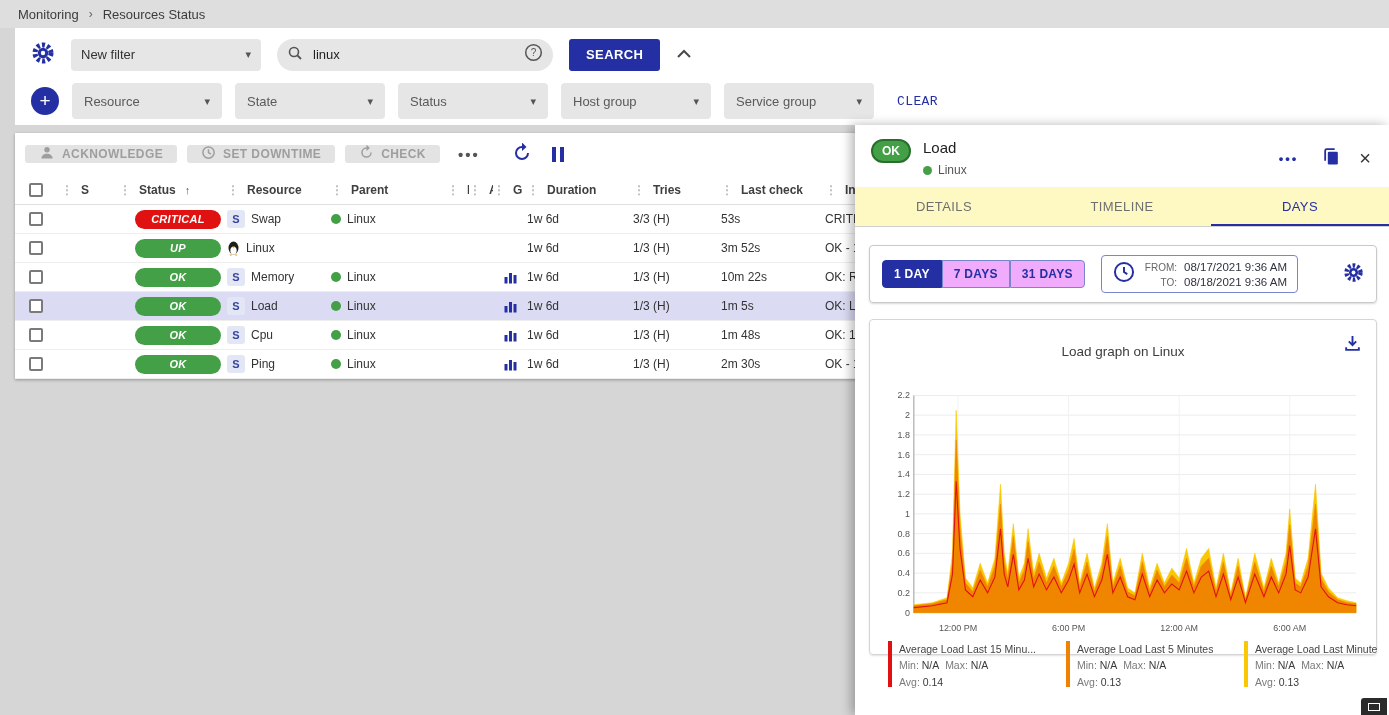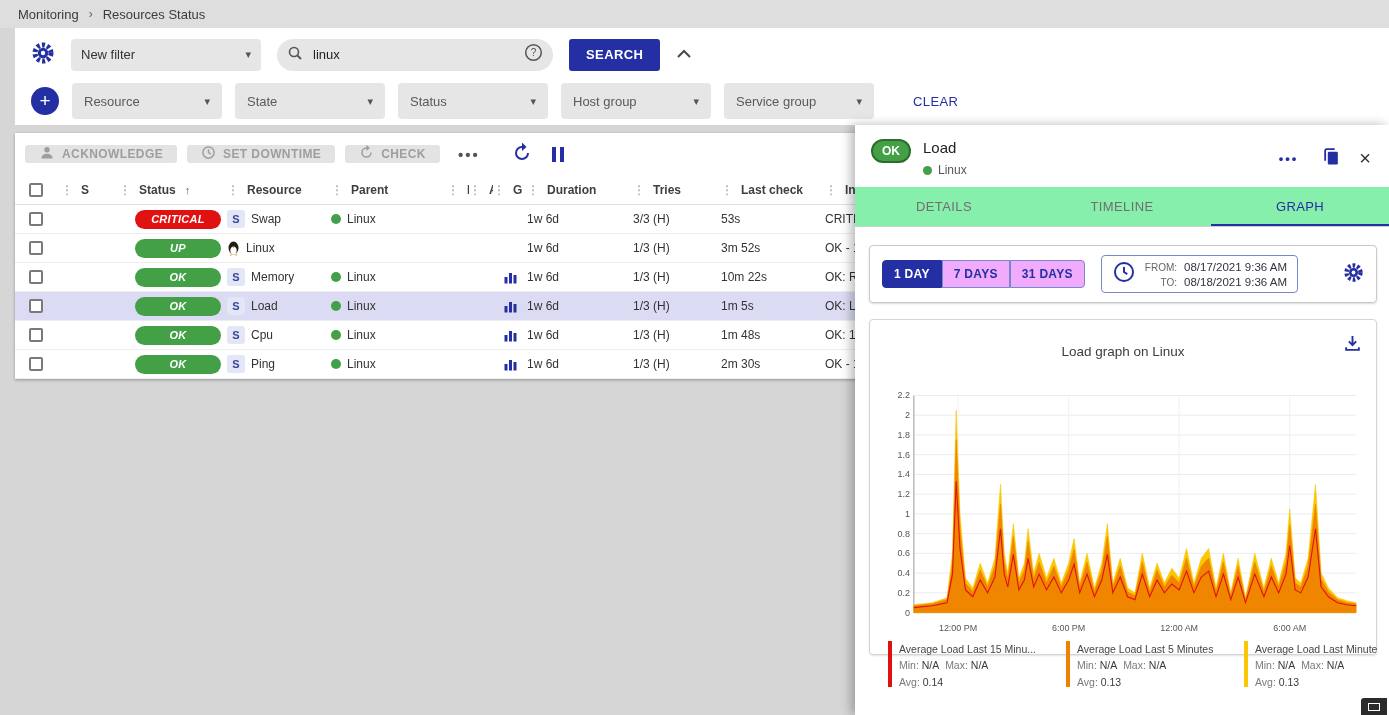--- a/index.html
+++ b/index.html
@@ -24,22 +24,22 @@
   .search-box input{flex:1;background:transparent;border:none;outline:none;font-size:13px;color:#222;
     font-family:"Liberation Sans",sans-serif;}
   .search-btn{height:32px;padding:0 17px;background:#232fa2;color:#fff;border:none;border-radius:3px;
     font-size:13px;font-weight:bold;letter-spacing:.4px;font-family:"Liberation Sans",sans-serif;}
   .f-row2{display:flex;align-items:center;gap:13px;padding:11px 0 0 16px;}
   .add-filter-btn{width:28px;height:28px;border-radius:50%;background:#232fa2;color:#fff;border:none;
     font-size:19px;line-height:26px;text-align:center;padding:0;}
   .criteria-wrap{display:flex;gap:13px;}
   .select-box{width:150px;height:36px;background:#e6e6e6;border-radius:4px;display:flex;
     align-items:center;justify-content:space-between;padding:0 12px;font-size:13px;color:#5a5a5a;}
-  .clear-link{margin-left:20px;color:#232fa2;font-size:13px;letter-spacing:.4px;background:none;border:none;
-    font-family:Liberation Sans, sans-serif;}
+  .clear-link{margin-left:4px;color:#232fa2;font-size:13px;letter-spacing:.4px;background:none;border:none;
+    font-family:Liberation Mono, monospace;}
   
   .content-bg{position:absolute;top:125px;left:0;right:0;bottom:0;background:#d6d6d6;}
   .table-card{position:absolute;top:133px;left:15px;right:15px;background:#fff;
     box-shadow:0 1px 3px rgba(0,0,0,.3);z-index:3;}
   .t-toolbar{display:flex;align-items:center;gap:10px;padding:6px 10px;height:42px;}
   .t-btn{display:flex;align-items:center;gap:7px;background:#e3e3e3;color:#9e9e9e;font-size:12px;
     font-weight:bold;height:18px;padding:0 14px;border-radius:3px;border:none;letter-spacing:.4px;
     font-family:"Liberation Sans",sans-serif;}
   .more-btn{background:none;border:none;color:#555;font-size:15px;letter-spacing:2px;padding:0 8px;font-weight:bold;}
   .pause-bars{display:flex;gap:4px;}
@@ -71,21 +71,21 @@
   .status-pill{min-width:40px;height:24px;padding:0 8px;border-radius:13px;background:#43a047;
     border:2px solid #2a6e2d;color:#fff;font-size:12px;font-weight:bold;display:flex;
     align-items:center;justify-content:center;}
   .panel-title-block{margin-left:12px;flex:1;}
   .panel-title{font-size:15px;color:#222;}
   .panel-sub{display:flex;align-items:center;gap:6px;margin-top:7px;font-size:12px;color:#555;}
   .panel-sub .pdot{width:9px;height:9px;}
   .panel-actions{display:flex;align-items:center;gap:18px;padding-top:8px;padding-right:4px;}
   .dots{color:#232fa2;font-size:13px;letter-spacing:2px;font-weight:bold;background:none;border:none;}
   .close-x{background:none;border:none;color:#333;font-size:20px;line-height:16px;padding:0;}
-  .tabbar{display:flex;background:#86efac;border-bottom:1px solid #d0d0d0;}
+  .tabbar{display:flex;background:#fef9c3;border-bottom:1px solid #d0d0d0;}
   .tab{flex:1;text-align:center;padding:12px 0 10px;font-size:13px;color:#6f6f6f;letter-spacing:.4px;
     border-bottom:2px solid transparent;cursor:pointer;}
   .tab.active{color:#232fa2;border-bottom-color:#232fa2;}
   .panel-body{flex:1;padding:18px 12px 8px 14px;background:#fff;overflow:hidden;}
   .time-card{border:1px solid #c9c9c9;border-radius:4px;box-shadow:0 1px 2px rgba(0,0,0,.15);
     padding:9px 12px;display:flex;align-items:center;gap:16px;}
   .day-group{display:flex;}
   .day-btn{padding:6px 11px;font-size:12px;font-weight:bold;border:1px solid #7986cb;color:#232fa2;
     background:#f0abfc;letter-spacing:.3px;font-family:"Liberation Sans",sans-serif;}
   .day-btn.first{border-radius:4px 0 0 4px;}
@@ -479,21 +479,21 @@
               <rect x="5.5" y="4.5" width="9.5" height="12" rx="1.2" fill="#232fa2"></rect>
             </svg>
         </span>
       </button>
       <button class="close-x"><span>×</span></button>
     </div>
   </div>
   <div class="tabbar">
       <div class="tab">DETAILS</div>
       <div class="tab">TIMELINE</div>
-      <div class="tab active">GRAPH</div>
+      <div class="tab active">DAYS</div>
     </div>
   <div class="panel-body">
     <div class="time-card">
       <div class="day-group">
           <button class="day-btn active first">1 DAY</button>
           <button class="day-btn">7 DAYS</button>
           <button class="day-btn last">31 DAYS</button>
         </div>
       <div class="range-box">
         <span>

